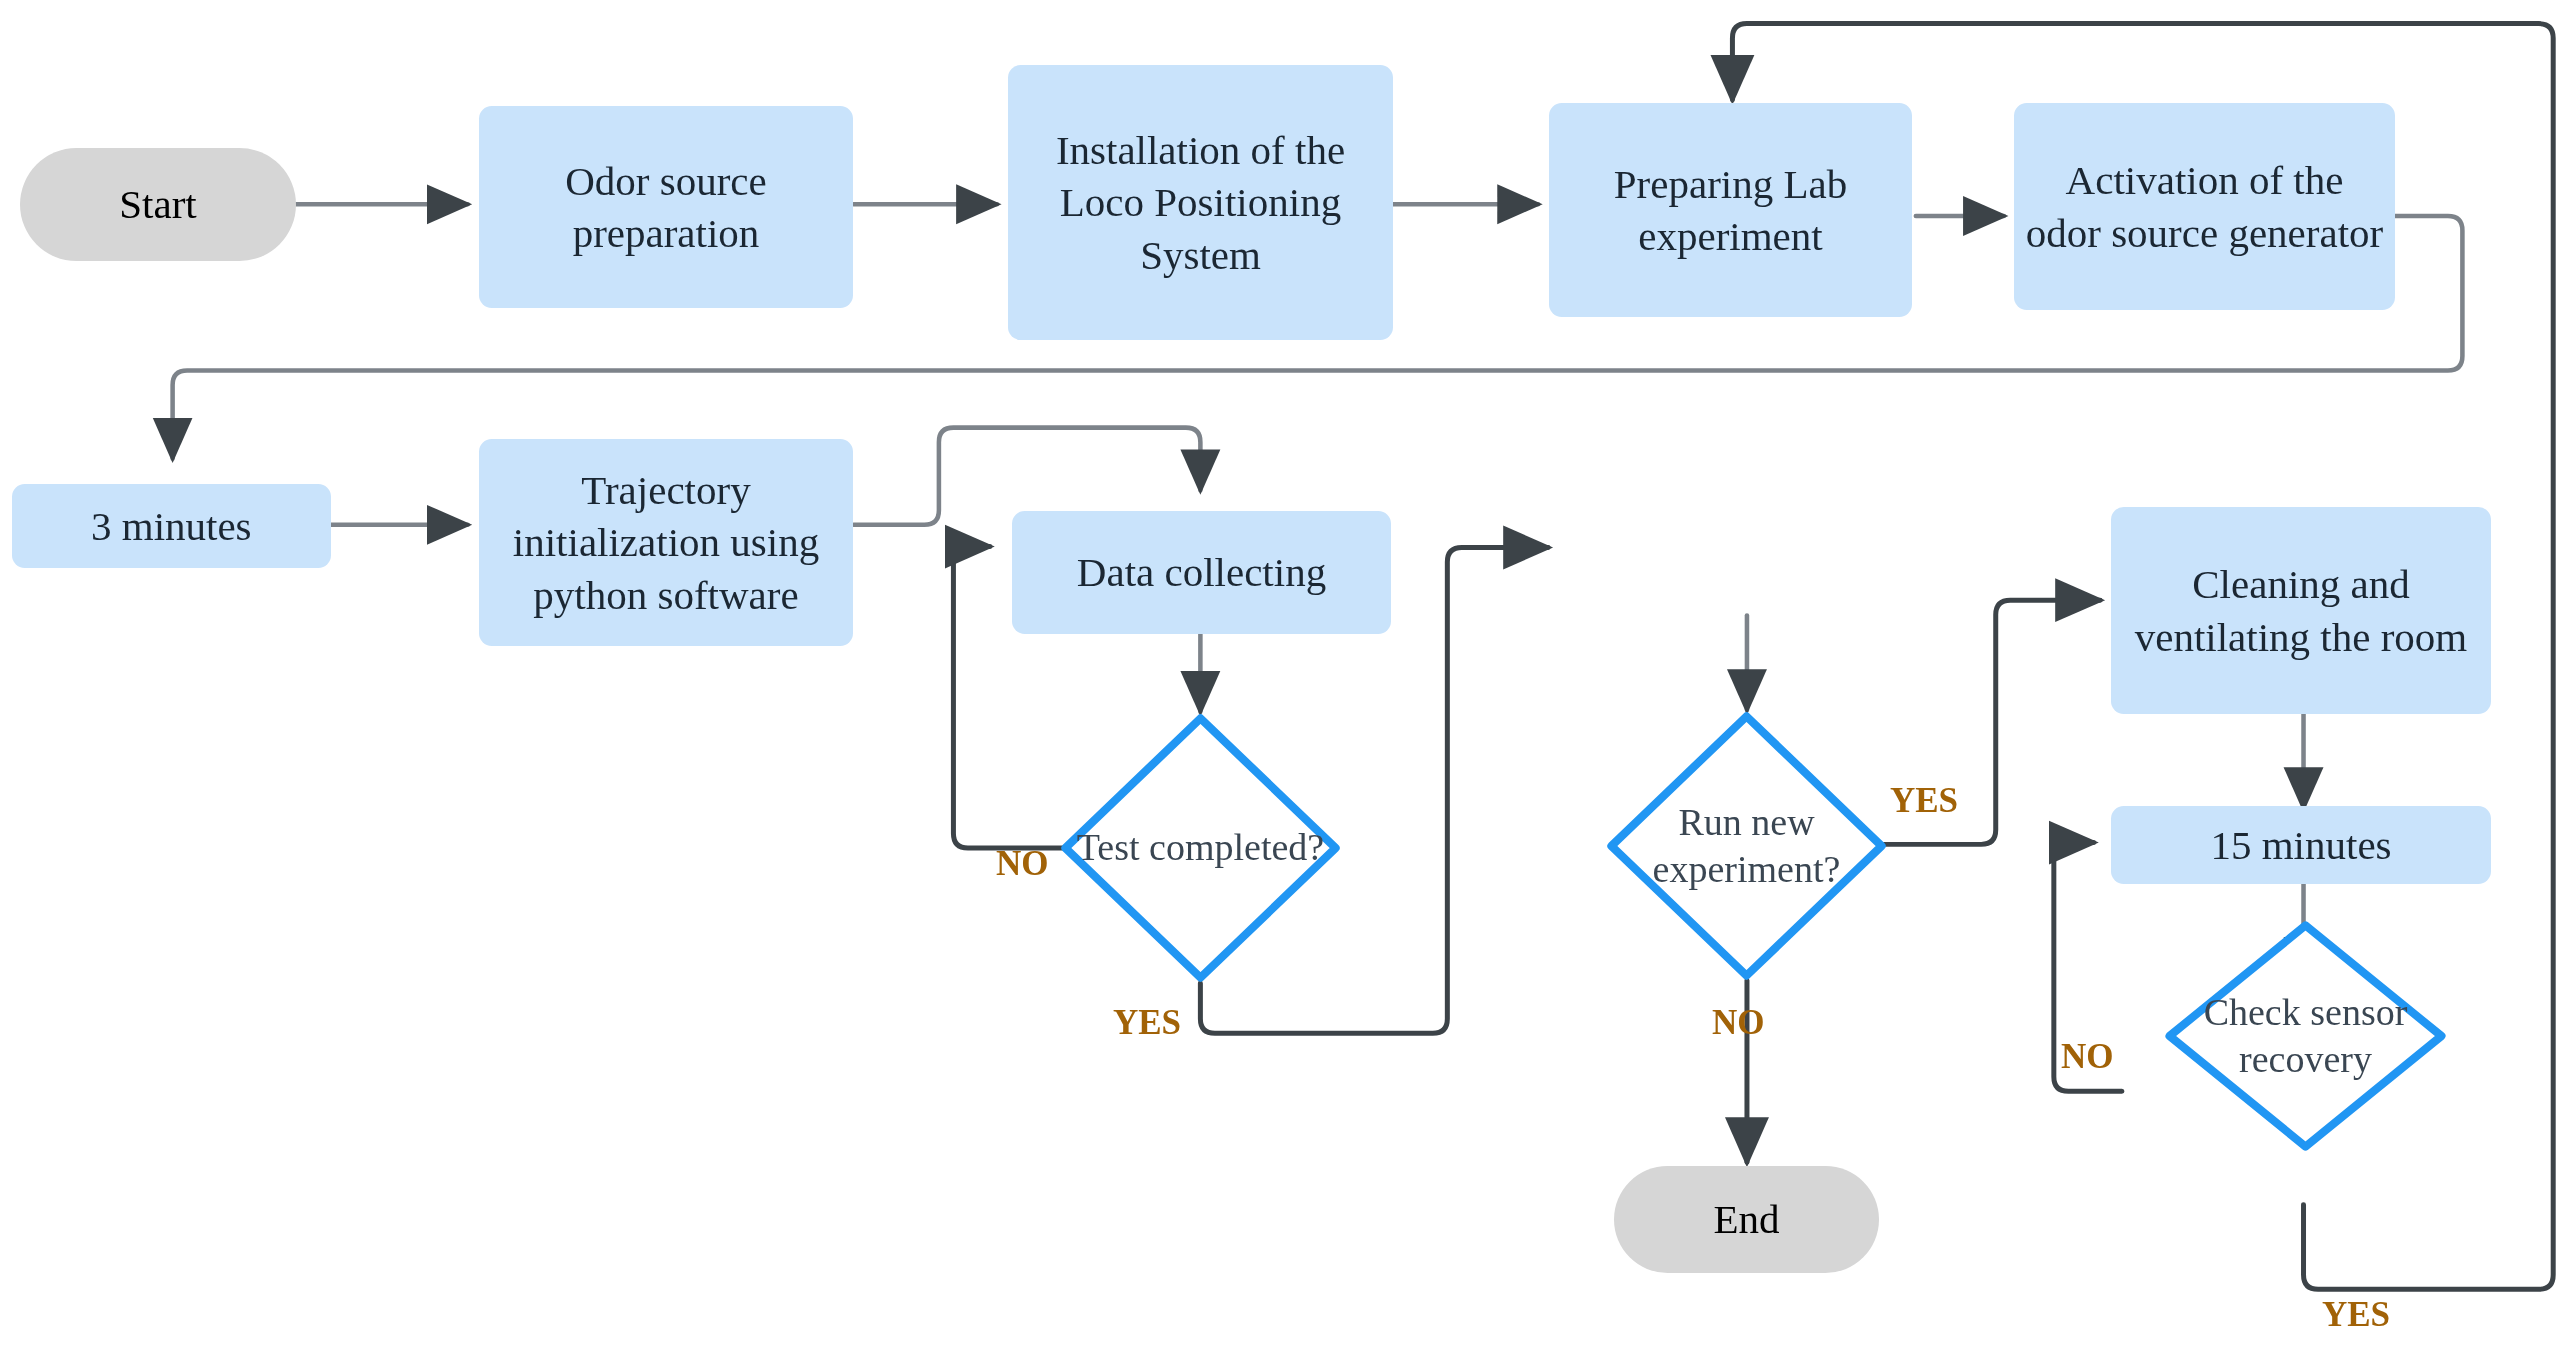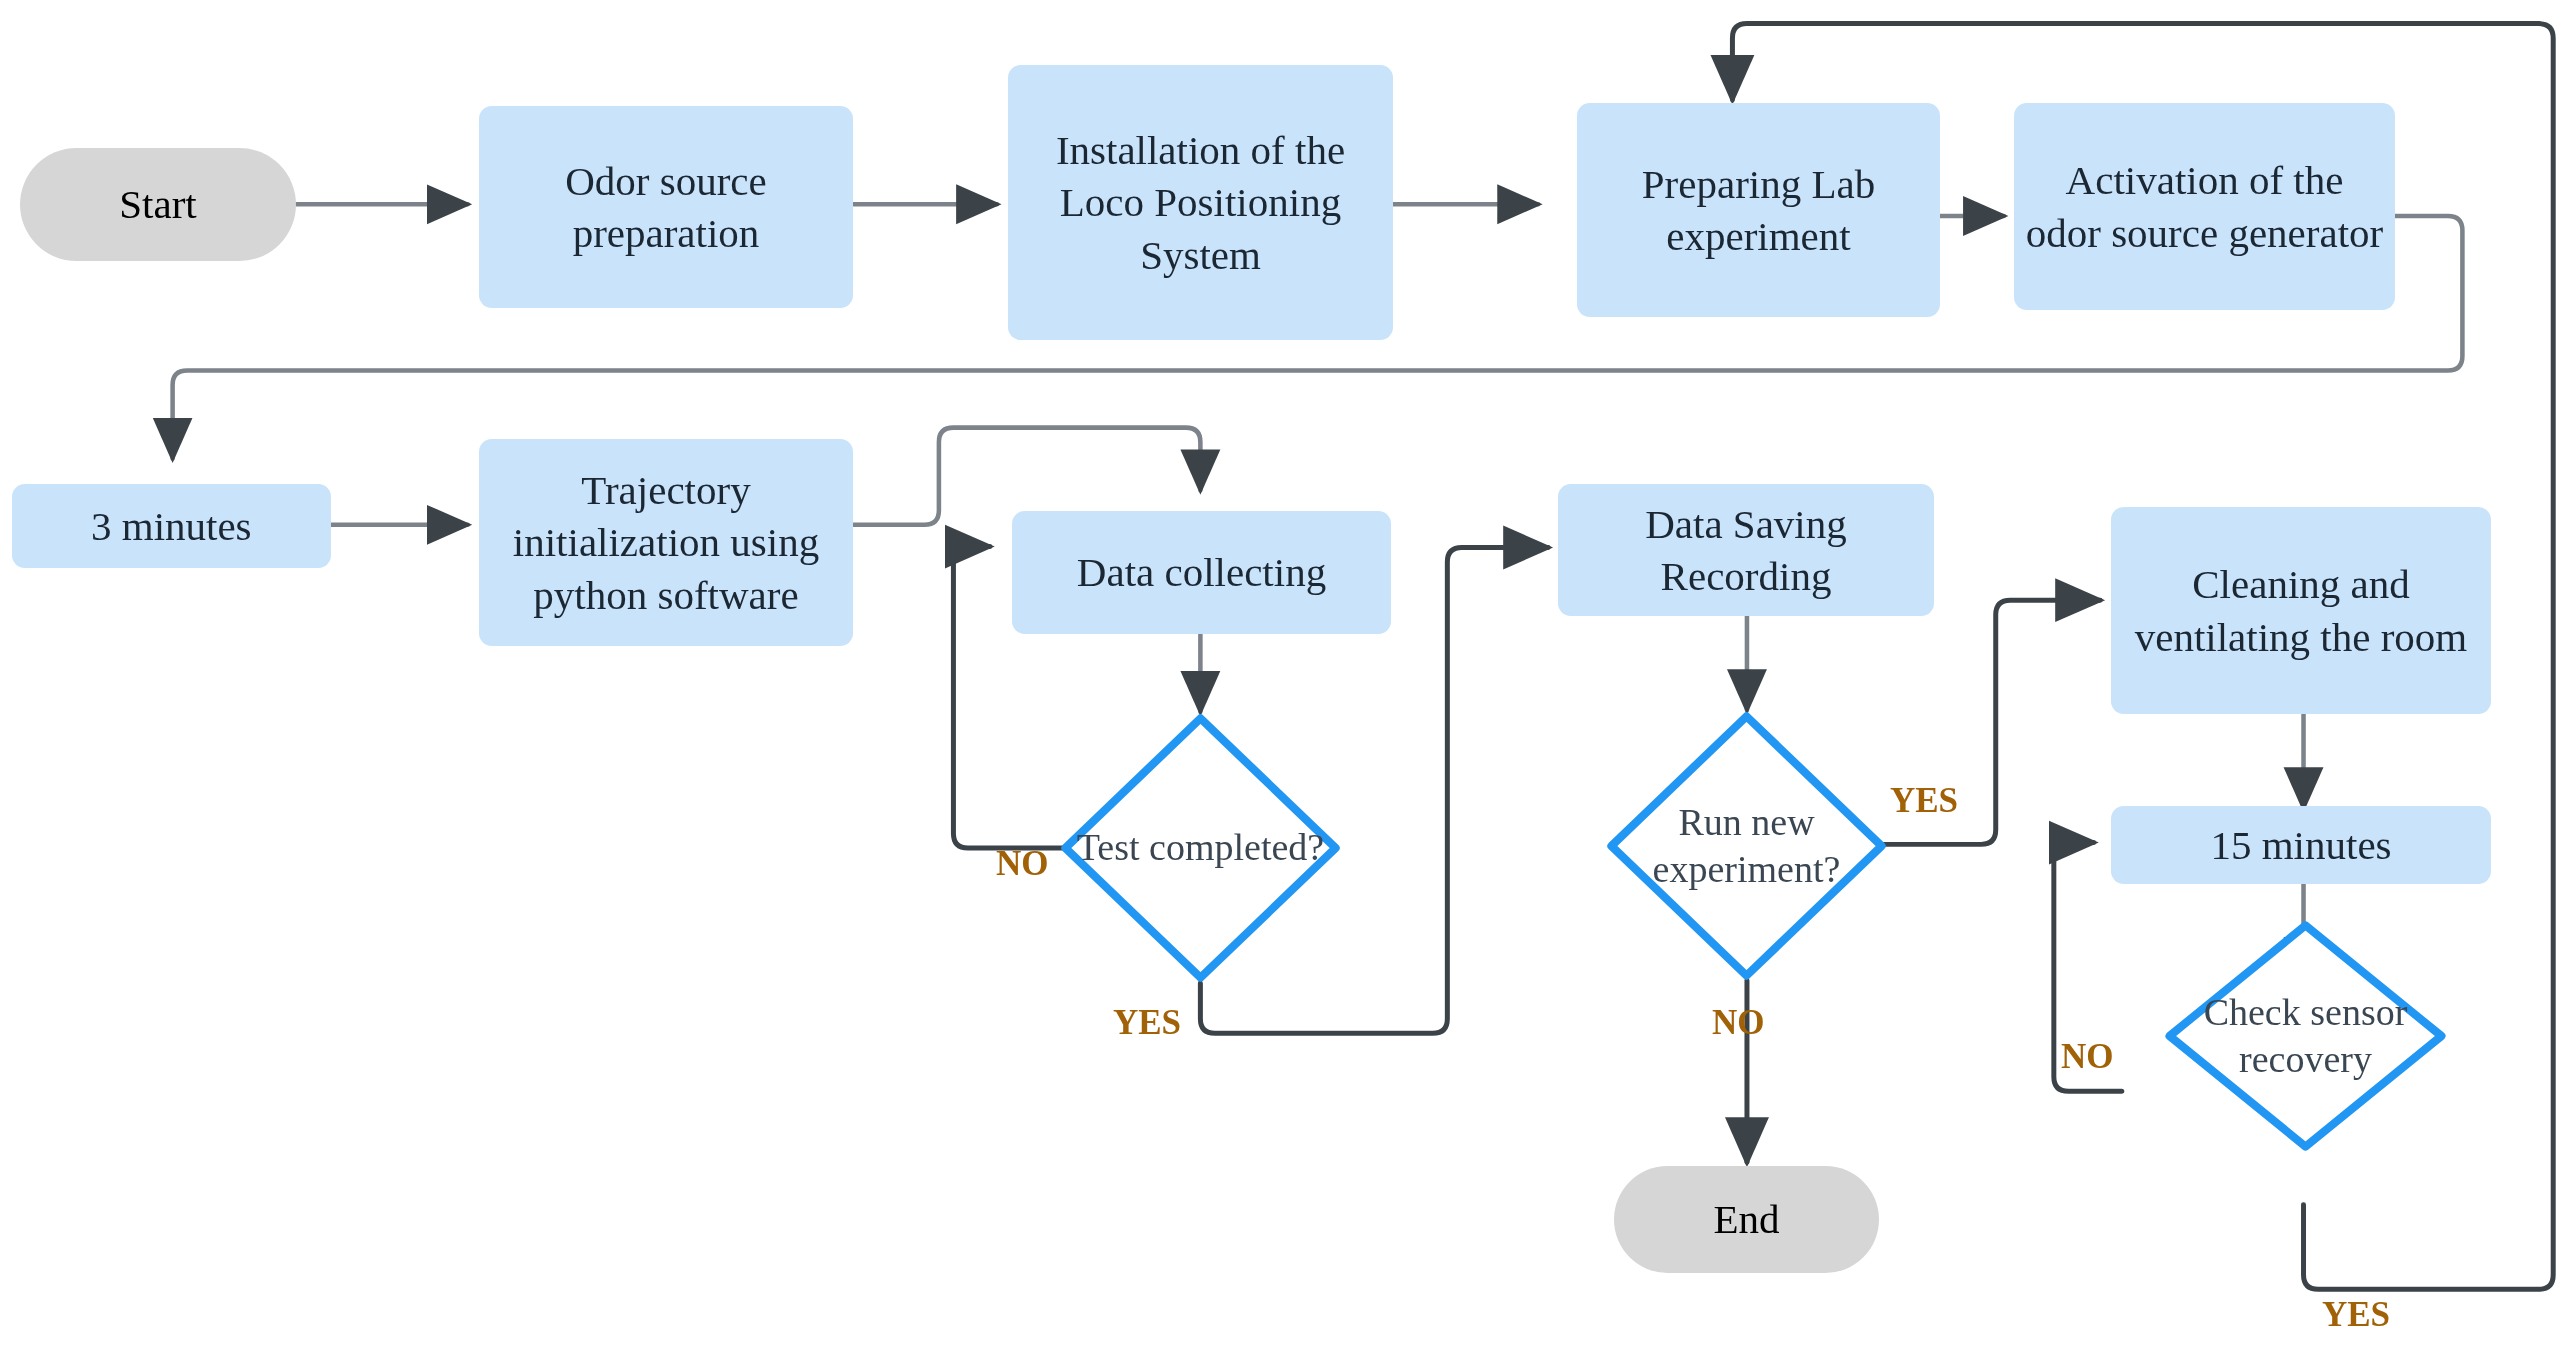--- a/index.html
+++ b/index.html
@@ -137,21 +137,21 @@
   </div>
 
   <div class="node process" style="left:479px; top:106px; width:374px; height:202px;">
     <span>Odor source preparation</span>
   </div>
 
   <div class="node process" style="left:1008px; top:65px; width:385px; height:275px;">
     <span>Installation of the Loco Positioning System</span>
   </div>
 
-  <div class="node process" style="left:1549px; top:103px; width:363px; height:214px;margin-left:28px;">
+  <div class="node process" style="left:1549px; top:103px; width:363px; height:214px;">
     <span>Preparing Lab experiment</span>
   </div>
 
   <div class="node process" style="left:2014px; top:103px; width:381px; height:207px;text-align:center;">
     <span>Activation of the odor source generator</span>
   </div>
 
   <div class="node process" style="left:11.8px; top:484px; width:319px; height:84px;">
     <span>3 minutes</span>
   </div>
@@ -164,23 +164,20 @@
     <span>Data collecting</span>
   </div>
 
   <div class="decision" style="left:1059px; top:712px; width:283px; height:272px;">
     <svg width="283" height="272" viewBox="0 0 312 300" xmlns="http://www.w3.org/2000/svg">
       <polygon points="156,7 305,150 156,293 7,150" fill="#ffffff" stroke="#2196f3" stroke-width="9" stroke-linejoin="round"></polygon>
     </svg>
     <div class="dlabel">Test completed?</div>
   </div>
 
-  <div class="node process" style="left:1558px; top:484px; width:376px; height:132px;">
-    <span>Data Saving Recording</span>
-  </div>
 
   <div class="decision" style="left:1605px; top:710px; width:283px; height:272px;">
     <svg width="283" height="272" viewBox="0 0 312 300" xmlns="http://www.w3.org/2000/svg">
       <polygon points="156,7 305,150 156,293 7,150" fill="#ffffff" stroke="#2196f3" stroke-width="9" stroke-linejoin="round"></polygon>
     </svg>
     <div class="dlabel">Run new experiment?</div>
   </div>
 
   <div class="node process" style="left:2111px; top:507px; width:380px; height:207px;">
     <span>Cleaning and ventilating the room</span>

